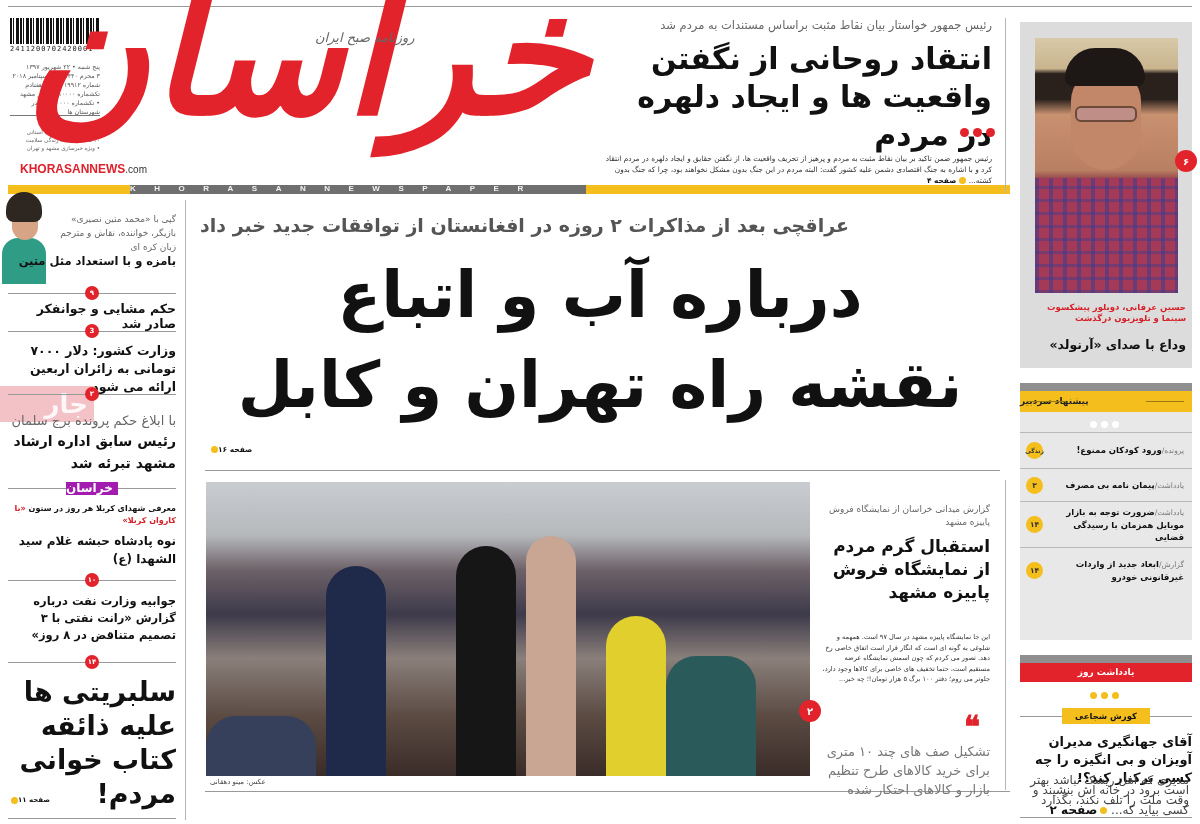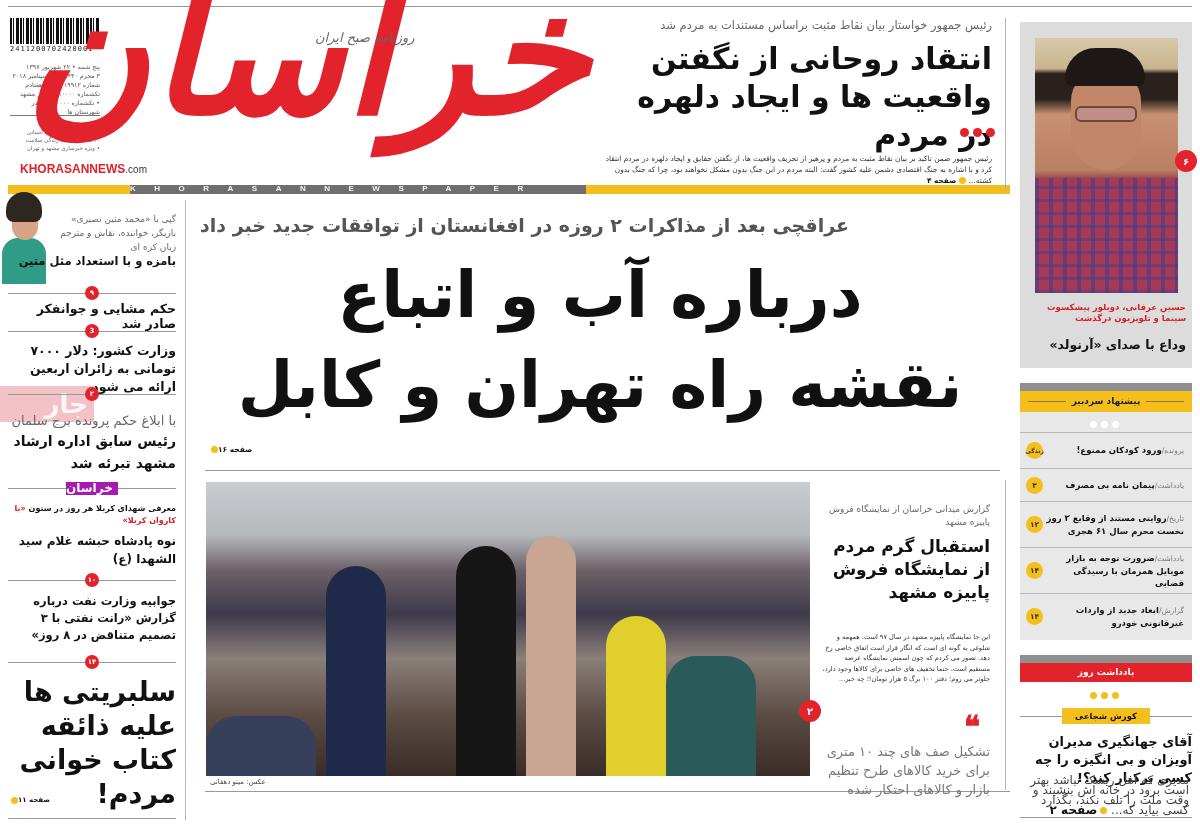--- a/index.html
+++ b/index.html
@@ -51,21 +51,21 @@
   .portrait .glasses { position:absolute; left: 40px; top: 68px; width: 62px; height: 16px; border: 2px solid #6b4a3a; border-radius: 6px; background: rgba(190,150,160,.55); }
   .portrait .shirt { position:absolute; left: 0; top: 140px; width: 143px; height: 115px;
     background: repeating-linear-gradient(90deg,rgba(60,60,140,.55) 0 4px,transparent 4px 14px), repeating-linear-gradient(0deg,rgba(60,60,140,.45) 0 3px,transparent 3px 13px), #a53a58; }
   .badge-red { width: 22px; height: 22px; border-radius: 50%; background: #e3232b; color: #fff; font-size: 10px; font-weight: bold; display:flex; align-items:center; justify-content:center; }
   .badge-6 { left: 1175px; top: 150px; }
   .p-cap { left: 1028px; top: 302px; width: 158px; font-size: 8.5px; line-height: 11px; color: #d61f26; font-weight: bold; }
   .p-title { left: 1028px; top: 337px; width: 158px; font-size: 12.5px; font-weight: bold; }
 
   .ed-panel { left: 1020px; top: 383px; width: 172px; height: 257px; background: #e8e8e8; }
   .ed-topbar { left: 1020px; top: 383px; width: 172px; height: 8px; background: #8f8f8f; }
-  .ed-head { left: 1020px; top: 391px; width: 172px; height: 21px; background: #f4be1d; font-size: 9px; font-weight: bold; text-align: center; line-height: 21px; color:#222; }
+  .ed-head { left: 1020px; top: 391px; width: 172px; height: 21px; background: #f4be1d; font-size: 9px; font-weight: bold; line-height: 21px; color:#222; }
   .ed-head::before, .ed-head::after { content:""; position:absolute; top:10px; width:38px; height:1px; background:#9a7a10; }
   .ed-head::before { left: 8px; } .ed-head::after { right: 8px; }
   .ed-dots { left: 1090px; top: 421px; }
   .ed-dots .dot { width: 7px; height: 7px; background: #fff; }
   .ed-list { left: 1020px; top: 432px; width: 172px; }
   .ed-item { position: relative; border-top: 1px solid #b9b9b9; display:flex; align-items:center; padding: 0 8px 0 6px; }
   .ed-item .ed-text { flex: 1; font-size: 8.5px; line-height: 12px; font-weight: bold; text-align: right; direction: rtl; }
   .ed-item .ed-text .lab { font-weight: normal; color: #777; font-size: 7.5px; }
   .ed-badge { width: 17px; height: 17px; border-radius: 50%; background: #f4be1d; font-size: 7.5px; font-weight: bold; display:flex; align-items:center; justify-content:center; color:#333; }
 
@@ -188,24 +188,20 @@
 <div class="abs ed-list">
   <div class="ed-item" style="height:36px">
     <div class="ed-badge" style="font-size:6px">زندگی</div>
     <div class="ed-text"><span class="lab">پرونده/</span><span>ورود کودکان ممنوع!</span></div>
   </div>
   <div class="ed-item" style="height:33px">
     <div class="ed-badge">۳</div>
     <div class="ed-text"><span class="lab">یادداشت/</span><span>پیمان نامه بی مصرف</span></div>
   </div>
   <div class="ed-item" style="height:46px">
-    <div class="ed-badge">۱۲</div>
-    <div class="ed-text"><span class="lab">تاریخ/</span><span>روایتی مستند از وقایع ۳ روز نخست محرم سال ۶۱ هجری</span></div>
-  </div>
-  <div class="ed-item" style="height:46px">
     <div class="ed-badge">۱۴</div>
     <div class="ed-text"><span class="lab">یادداشت/</span><span>ضرورت توجه به بازار موبایل همزمان با رسیدگی قضایی</span></div>
   </div>
   <div class="ed-item" style="height:46px">
     <div class="ed-badge">۱۴</div>
     <div class="ed-text"><span class="lab">گزارش/</span><span>ابعاد جدید از واردات غیرقانونی خودرو</span></div>
   </div>
 </div>
 
 <div class="abs note-topbar"></div>

